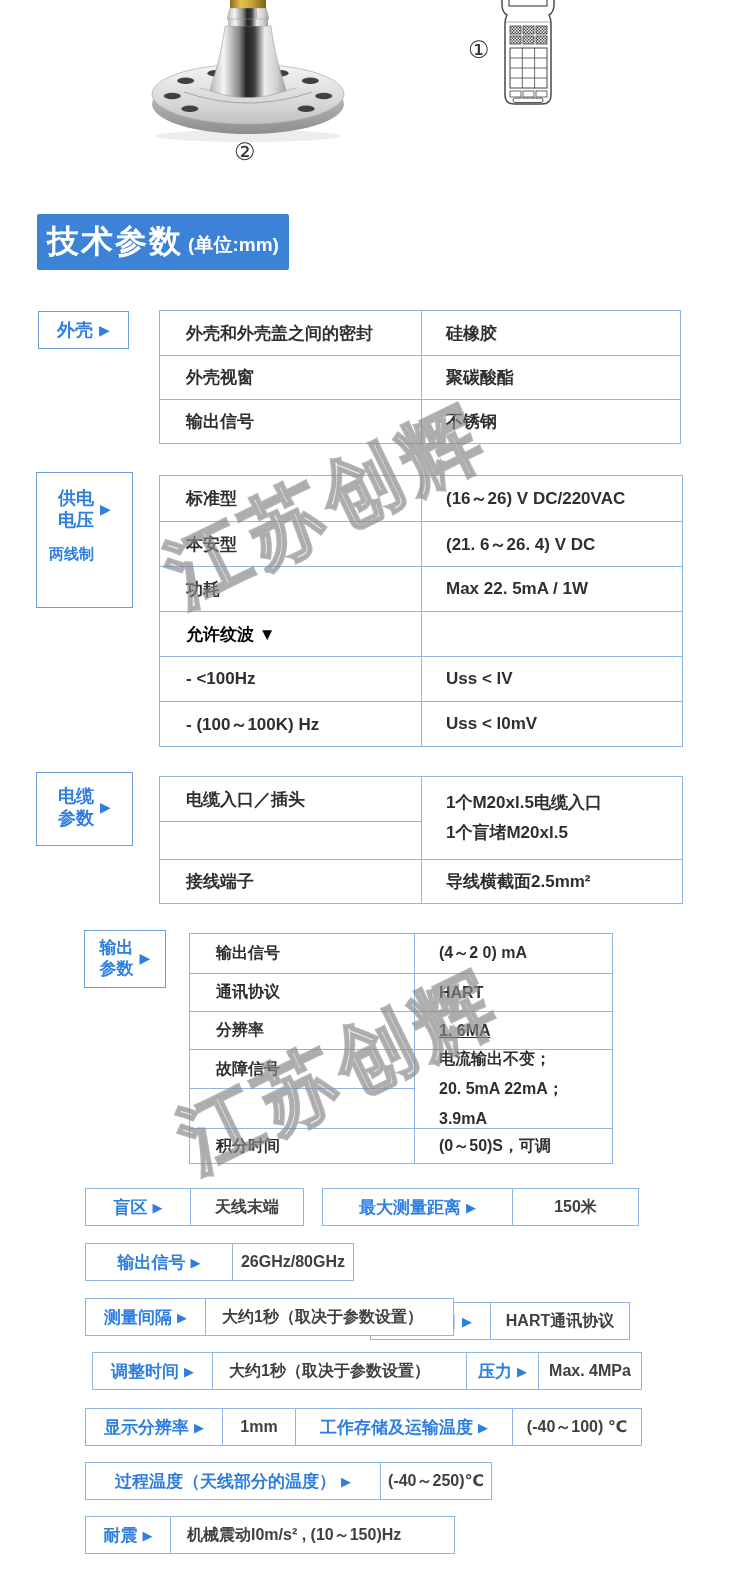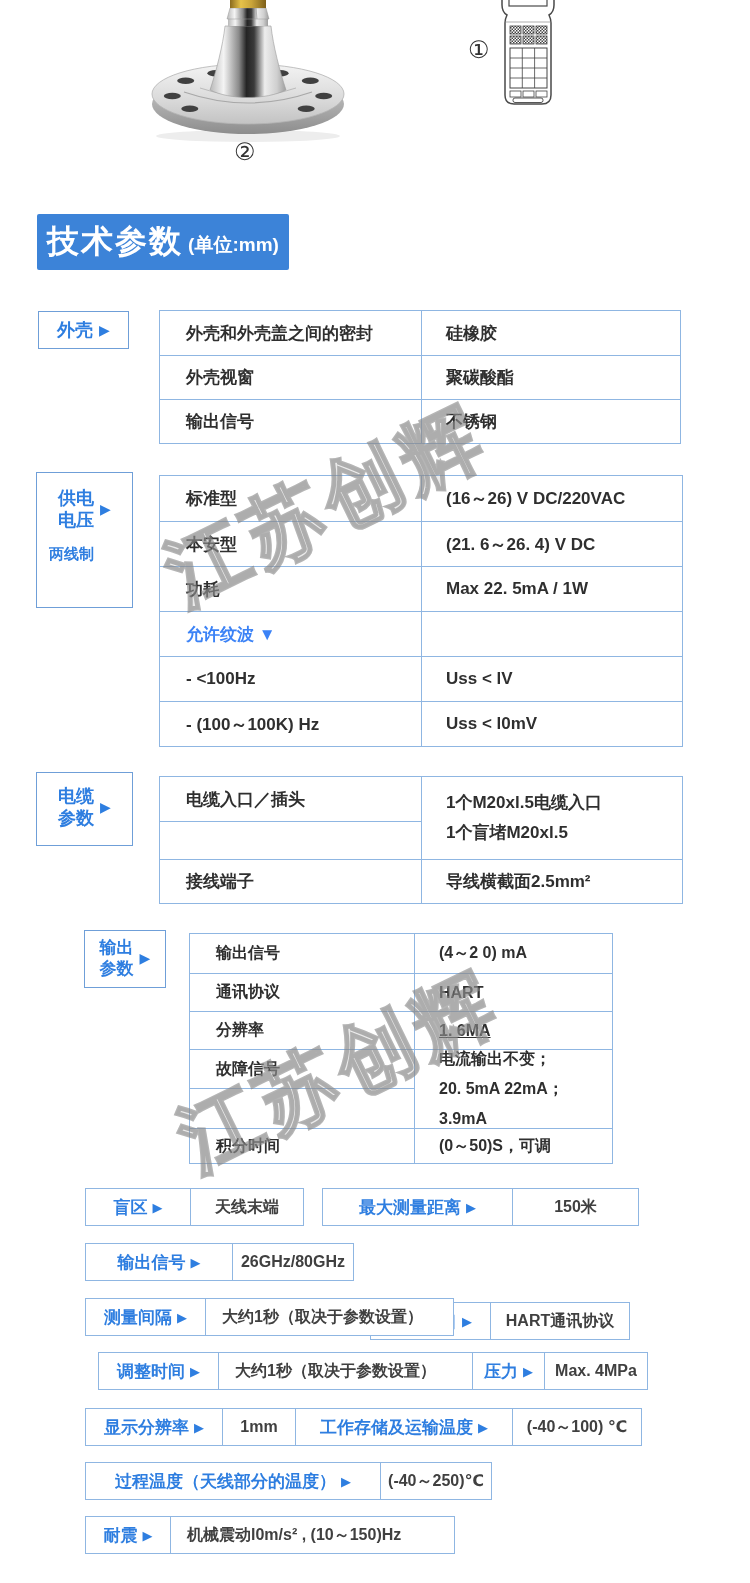--- a/index.html
+++ b/index.html
@@ -34,21 +34,21 @@
   .lbox-sub { font-size:15px; margin-top:14px; align-self:flex-start; padding-left:12px; }
 
   
   .btable { position:absolute; border:1px solid #8fb6e2; background:transparent; }
   .btable .r { display:flex; border-top:1px solid #8fb6e2; }
   .btable .r:first-child { border-top:none;justify-content:space-between; }
   .c1 { width:262px; border-right:1px solid #8fb6e2; display:flex; align-items:center;
         padding-left:26px; font-size:17px; font-weight:600; }
   .c2 { flex:1; display:flex; align-items:center; padding-left:24px;
         font-size:17px; font-weight:600; }
-  .blue-name { color:#3b82f6; }
+  .blue-name { color:#000000; }
 
   
   .mtable { position:absolute; border:1px solid #8fb6e2; display:flex; }
   .mcol { display:flex; flex-direction:column; }
   .mcol-left { border-right:1px solid #8fb6e2; }
   .mcol-right { flex:1; }
   .mcell { border-top:1px solid #8fb6e2; display:flex; align-items:center;
            padding-left:26px; font-size:17px; font-weight:600; }
   .mcell.first { border-top:none; }
   .mcell.vstack { flex-direction:column; align-items:flex-start; justify-content:center;
@@ -312,21 +312,21 @@
   </div>
 
   <div class="stable" style="left:85px; top:1298px;">
     <div class="scell slabel" style="width:120px;">
       <span>测量间隔</span>
         <span class="arr">▶</span>
     </div>
     <div class="scell sval al" style="width:247px;">大约1秒（取决于参数设置）</div>
   </div>
 
-  <div class="stable" style="left:98px; top:1352px;">
+  <div class="stable" style="left:92px; top:1352px;">
     <div class="scell slabel" style="width:120px;">
       <span>调整时间</span>
         <span class="arr">▶</span>
     </div>
     <div class="scell sval al" style="width:254px;">大约1秒（取决于参数设置）</div>
     <div class="scell slabel" style="width:72px;">
       <span>压力</span>
         <span class="arr">▶</span>
     </div>
     <div class="scell sval" style="width:102px;">Max. 4MPa</div>

